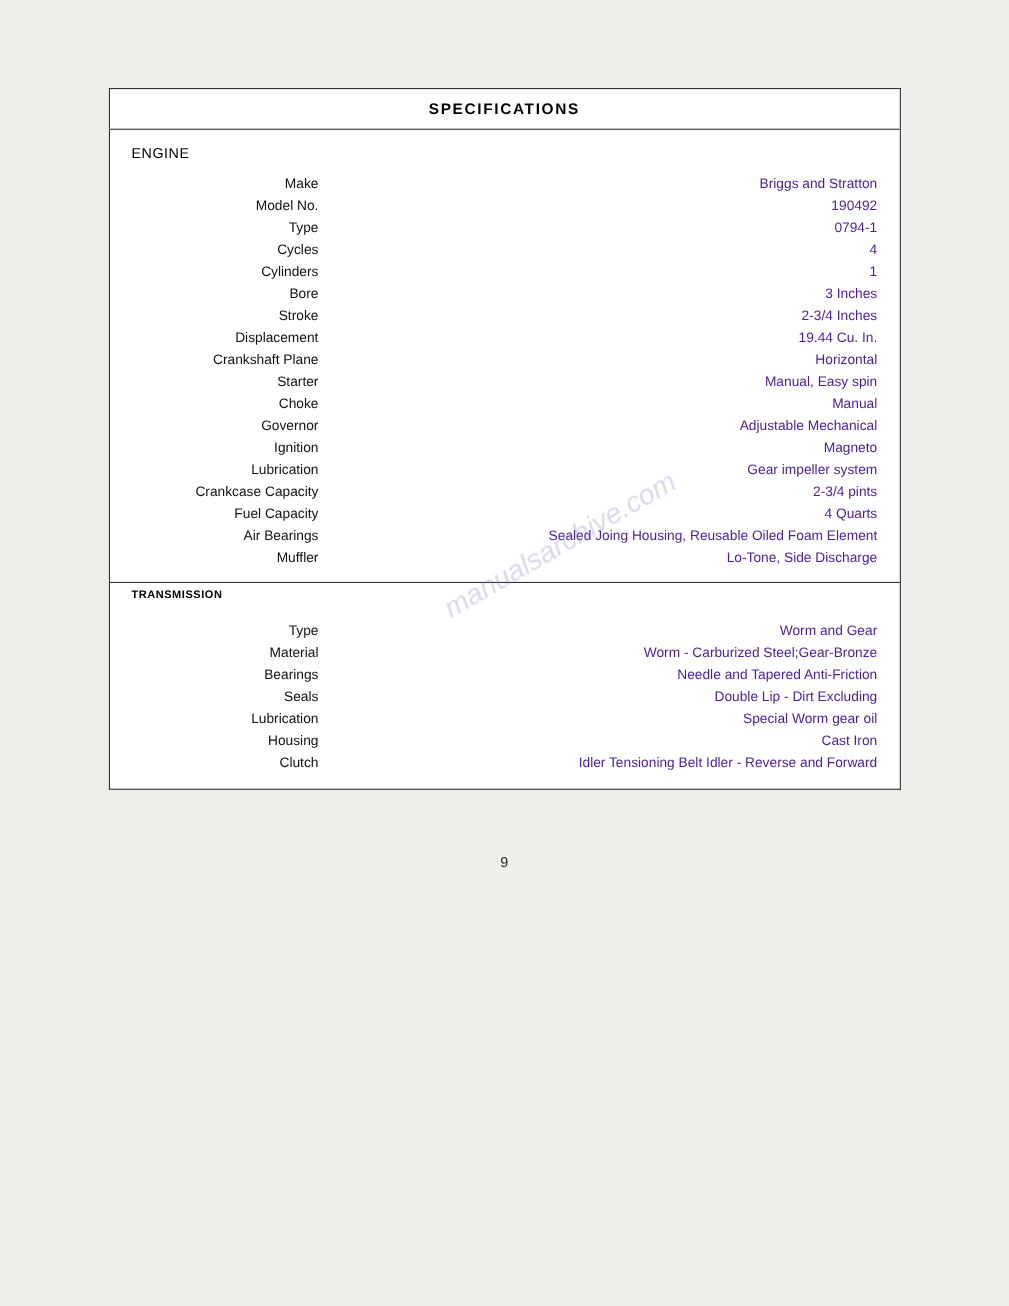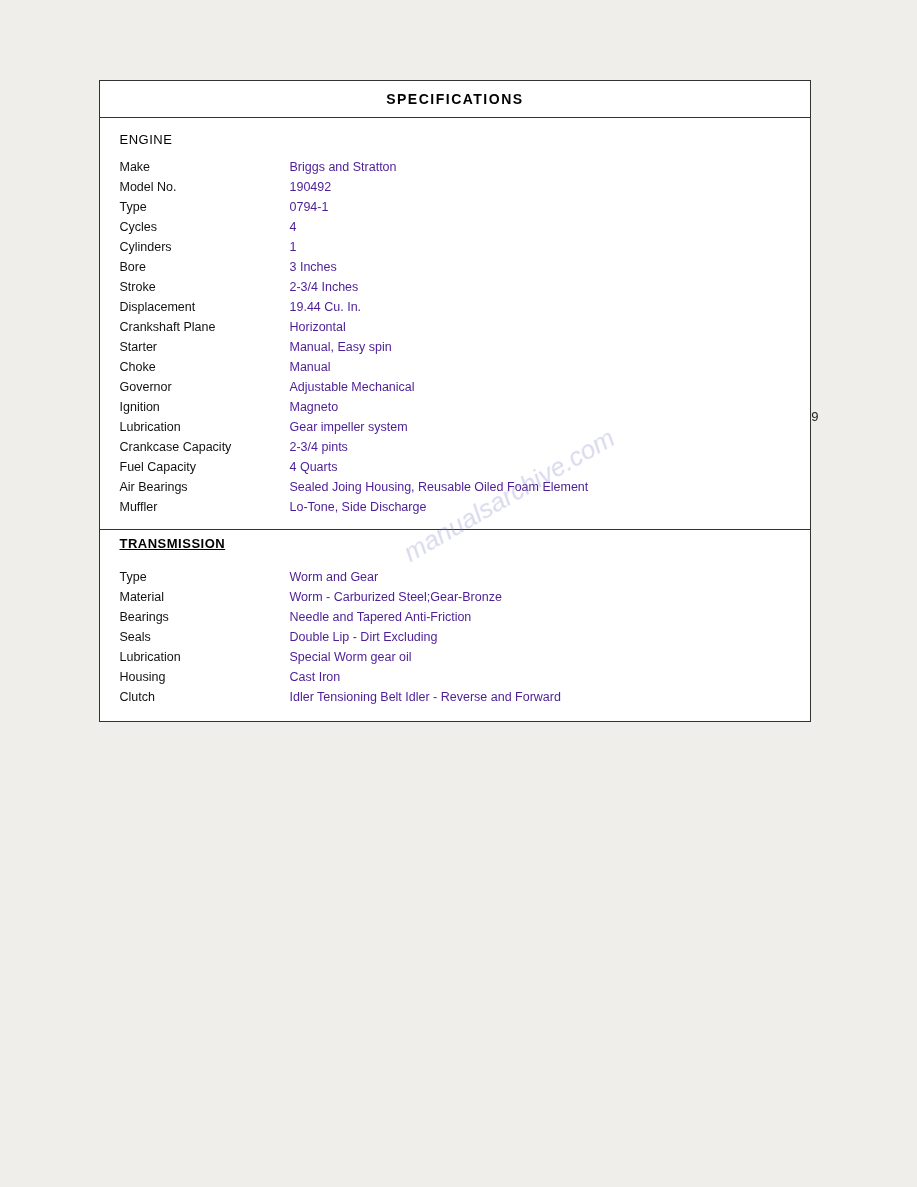--- a/index.html
+++ b/index.html
@@ -17,22 +17,23 @@
       flex-direction: column;
       align-items: center;
       justify-content: flex-start;
       padding: 80px 40px 60px 40px;
     }
 
     .page-wrapper {
       width: 100%;
       max-width: 720px;
       display: flex;
-      flex-direction: row;
+      flex-direction: column;
       align-items: center;
+      gap: 28px;
     }
 
     .spec-table {
       width: 100%;
       border: 1.5px solid #333;
       border-collapse: collapse;
       background-color: #fff;
     }
 
     .spec-table-title {
@@ -53,20 +54,21 @@
       font-weight: normal;
       letter-spacing: 0.5px;
       margin-bottom: 10px;
     }
 
     .spec-row {
       display: flex;
       align-items: flex-start;
       padding: 3px 0;
       font-size: 12.5px;
+      text-align: right;
     }
 
     .spec-label {
       min-width: 170px;
       color: #111;
     }
 
     .spec-value {
       flex: 1;
       color: #4c1d95;
@@ -75,26 +77,25 @@
     .transmission-divider {
       display: flex;
       align-items: center;
       border-top: 1.5px solid #333;
       padding: 0 20px;
       margin-top: 8px;
     }
 
     .transmission-label {
       background: #fff;
-      font-size: 13px;
+      font-size: 10px;
       font-weight: bold;
       letter-spacing: 0.5px;
       padding: 6px 6px 6px 0;
       white-space: nowrap;
-      text-decoration: underline;
     }
 
     .transmission-section {
       padding: 10px 20px 14px 20px;
     }
 
     .page-number {
       margin-top: 30px;
       font-size: 13px;
       color: #222;

